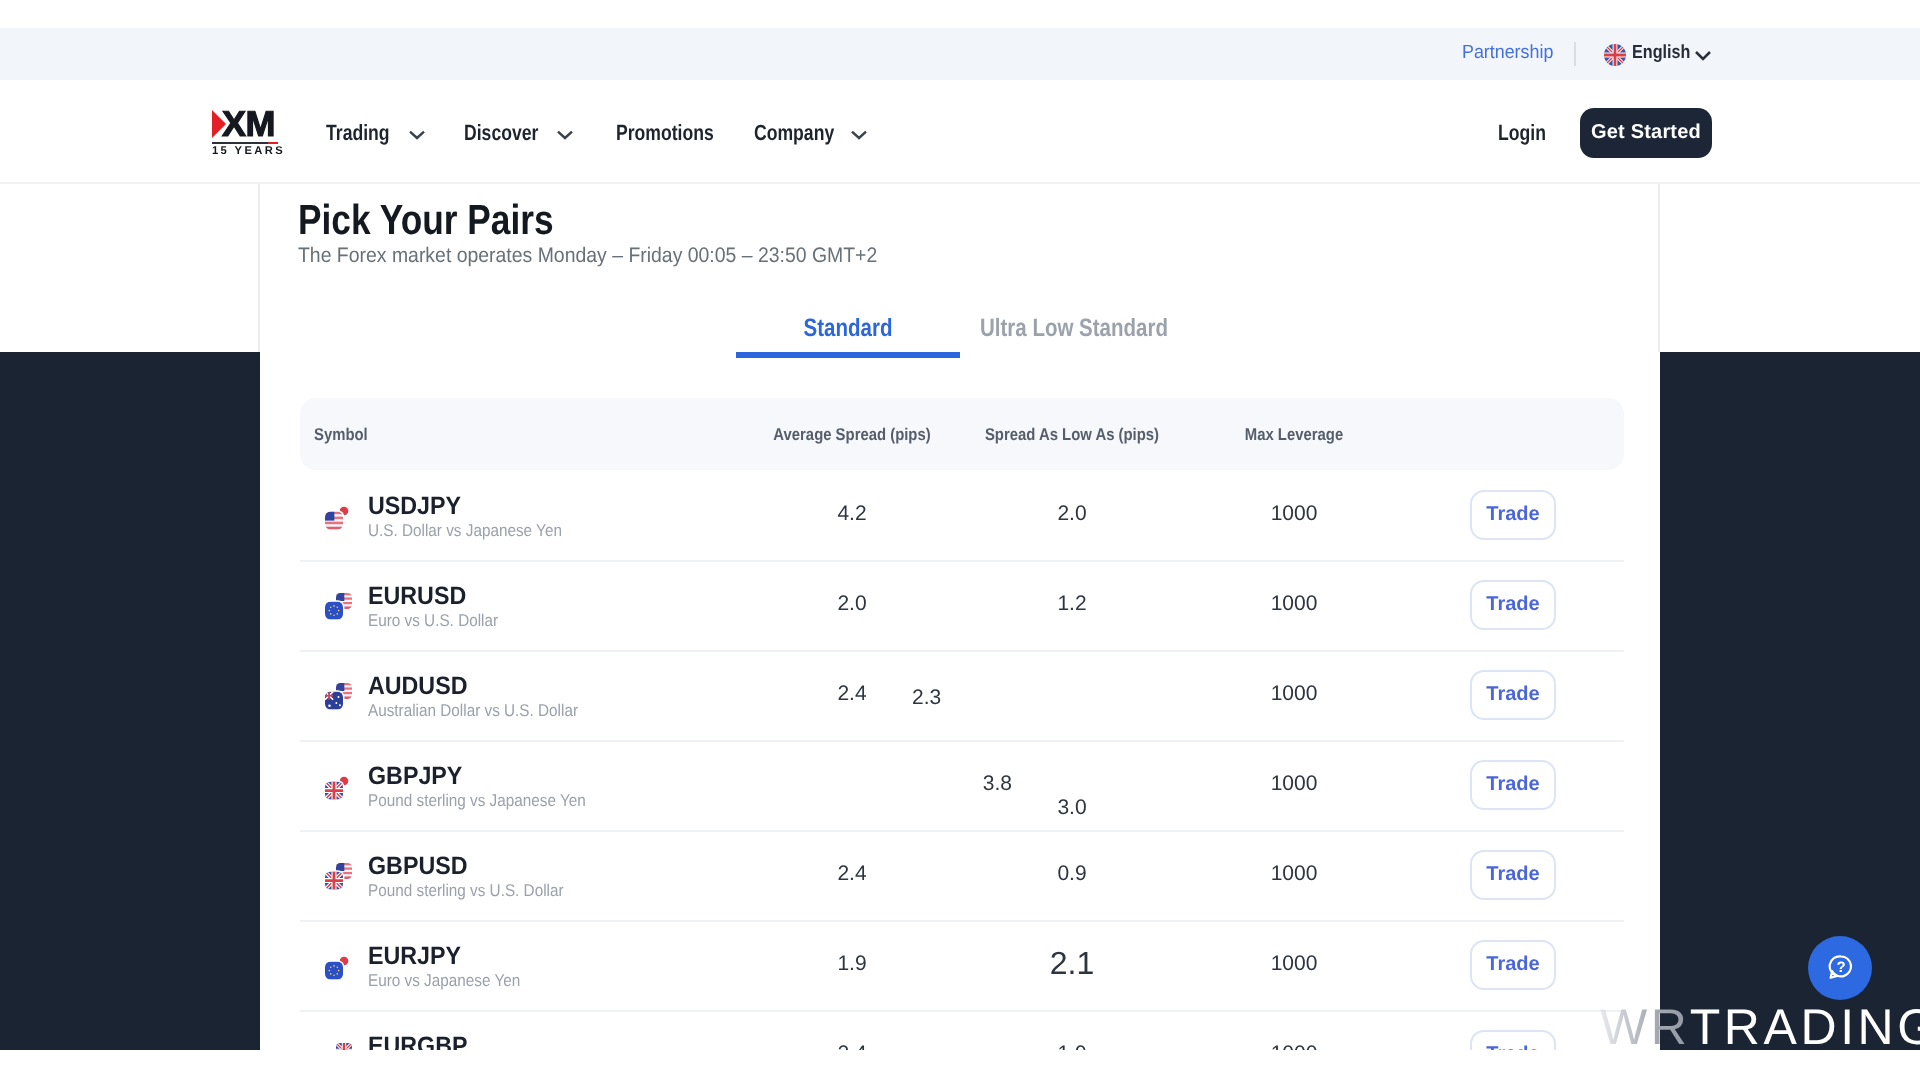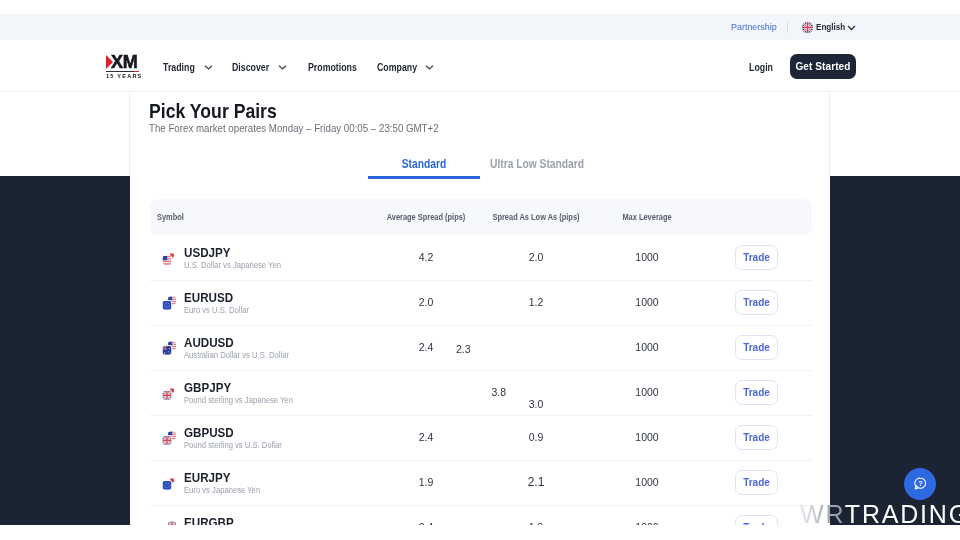--- a/index.html
+++ b/index.html
@@ -316,21 +316,21 @@
           <circle cx="3.16" cy="6.84" r="0.45" fill="#f5d347"></circle>
           <circle cx="2.40" cy="5.00" r="0.45" fill="#f5d347"></circle>
           <circle cx="3.16" cy="3.16" r="0.45" fill="#f5d347"></circle>
         </g>
       </g>
     </svg>
   </div>
 <div class="abs" style="left:184px;top:471px;font-size:12.5px;font-weight:700;color:#1b212c;transform:scaleX(0.93);transform-origin:left center;">EURJPY</div>
 <div class="abs" style="left:184px;top:485px;font-size:8.5px;color:#9aa1ac;transform:scaleX(0.9);transform-origin:left center;white-space:nowrap;">Euro vs Japanese Yen</div>
 <div class="abs" style="left:346px;top:460px;width:160px;height:45px;line-height:45px;font-size:10.5px;color:#2f3540;text-align:center;">1.9</div>
-<div class="abs" style="left:456px;top:460px;width:160px;height:45px;line-height:45px;font-size:12px;color:#2f3540;text-align:center;">2.1</div>
+<div class="abs" style="left:456px;top:460px;width:160px;height:45px;line-height:45px;font-size:16px;color:#2f3540;text-align:center;">2.1</div>
 <div class="abs" style="left:567px;top:460px;width:160px;height:45px;line-height:45px;font-size:10.5px;color:#2f3540;text-align:center;">1000</div>
 <div class="abs" style="left:735px;top:470px;width:43px;height:25px;border:1px solid #dce4f6;border-radius:7px;background:#fff;font-size:10px;font-weight:700;color:#4b66d9;text-align:center;line-height:23px;">Trade</div>
 
 <div class="abs" style="left:150px;top:504.5px;width:662px;height:1px;background:#eef1f5;"></div>
 <div class="abs" style="left:162px;top:521px;width:15px;height:14px;">
     <svg width="15" height="14" viewBox="0 0 15 14">
       <defs>
         <clipPath id="b6">
           <rect x="6" y="0.5" width="8" height="8" rx="2.3"></rect>
         </clipPath>

